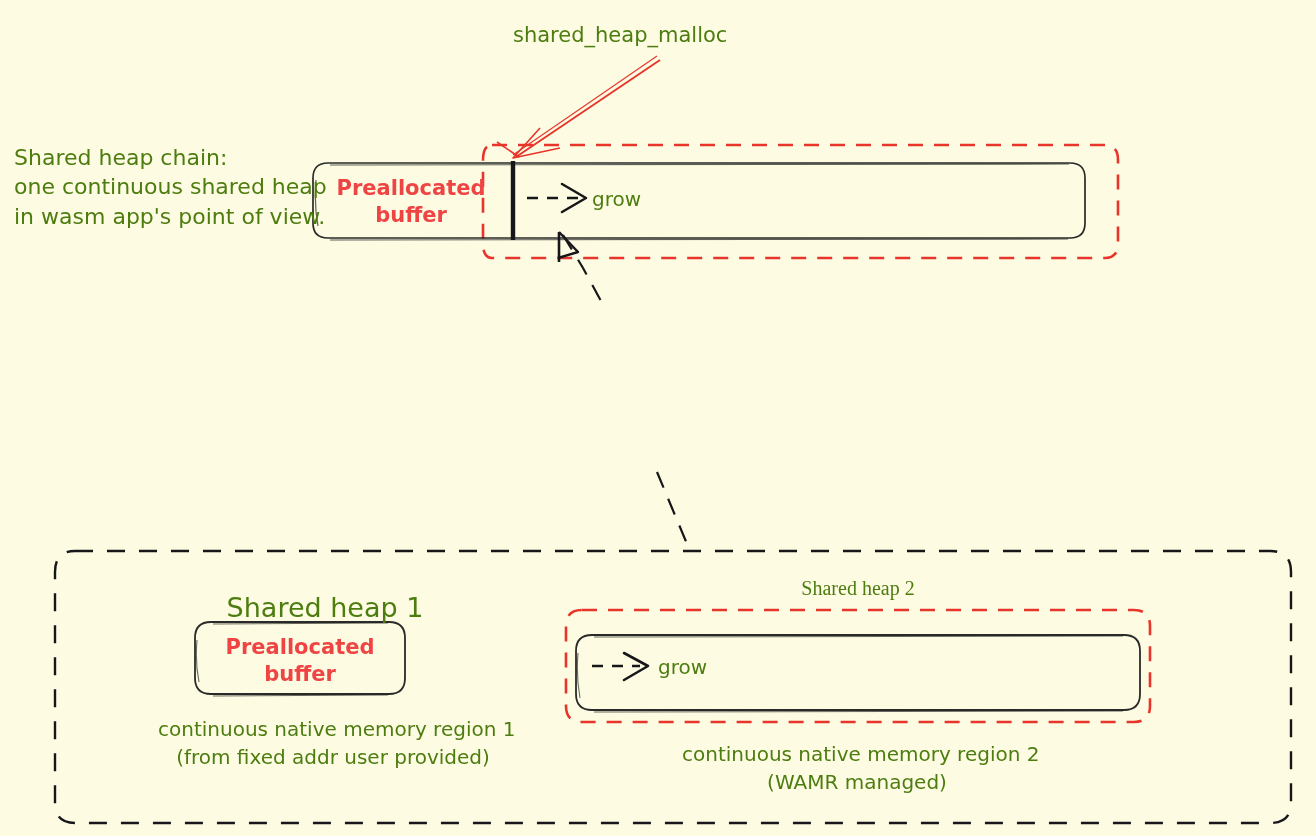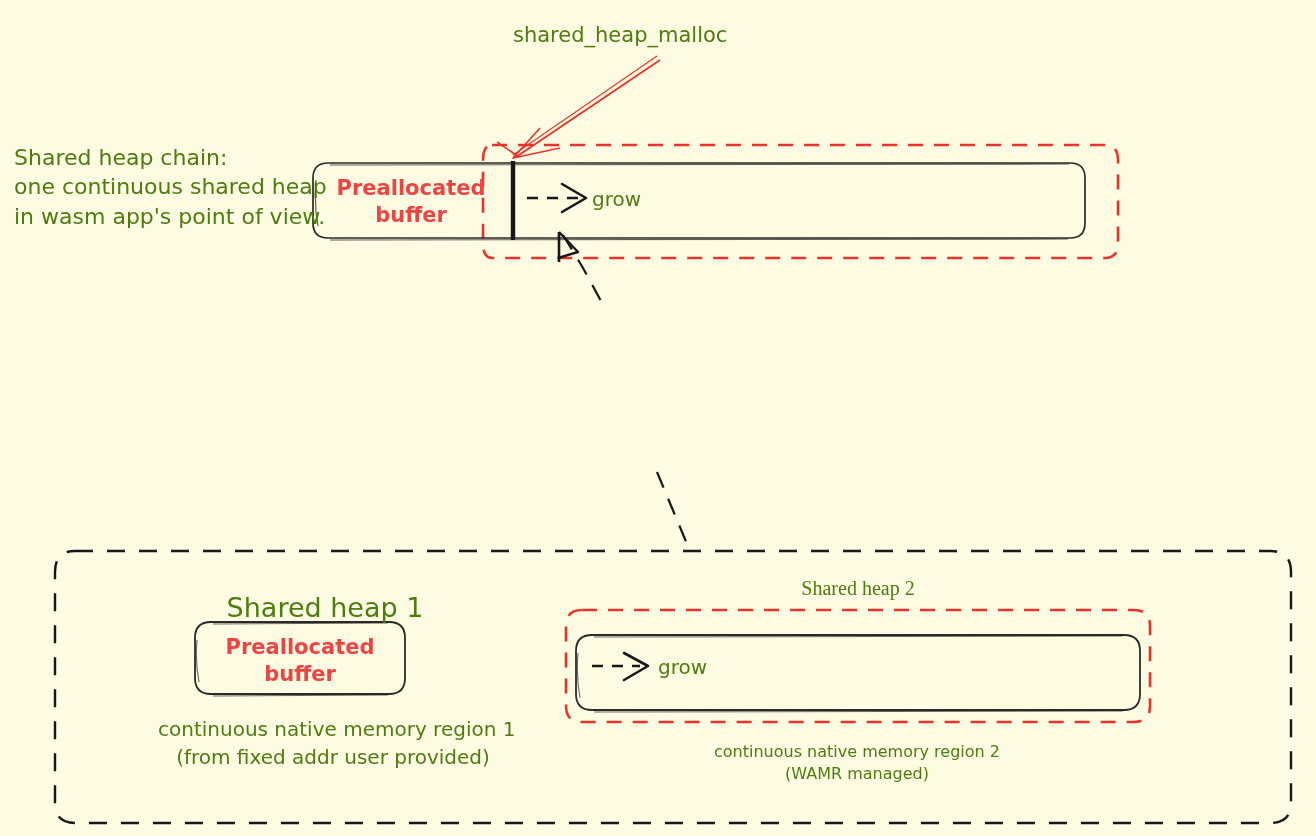--- a/index.html
+++ b/index.html
@@ -108,21 +108,21 @@
     width: 350px;
     font-size: 20px;
     text-align: center;
     line-height: 1.38;
     margin-left: 28px;
   }
   #region2-caption {
     left: 682px;
     top: 741px;
     width: 350px;
-    font-size: 16px;
+    font-size: 20px;
     text-align: center;
     line-height: 1.38;
   }
 </style>
 </head>
 <body>
 
 <div id="canvas">
 
   <svg class="layer" viewBox="0 0 1316 836" xmlns="http://www.w3.org/2000/svg">

